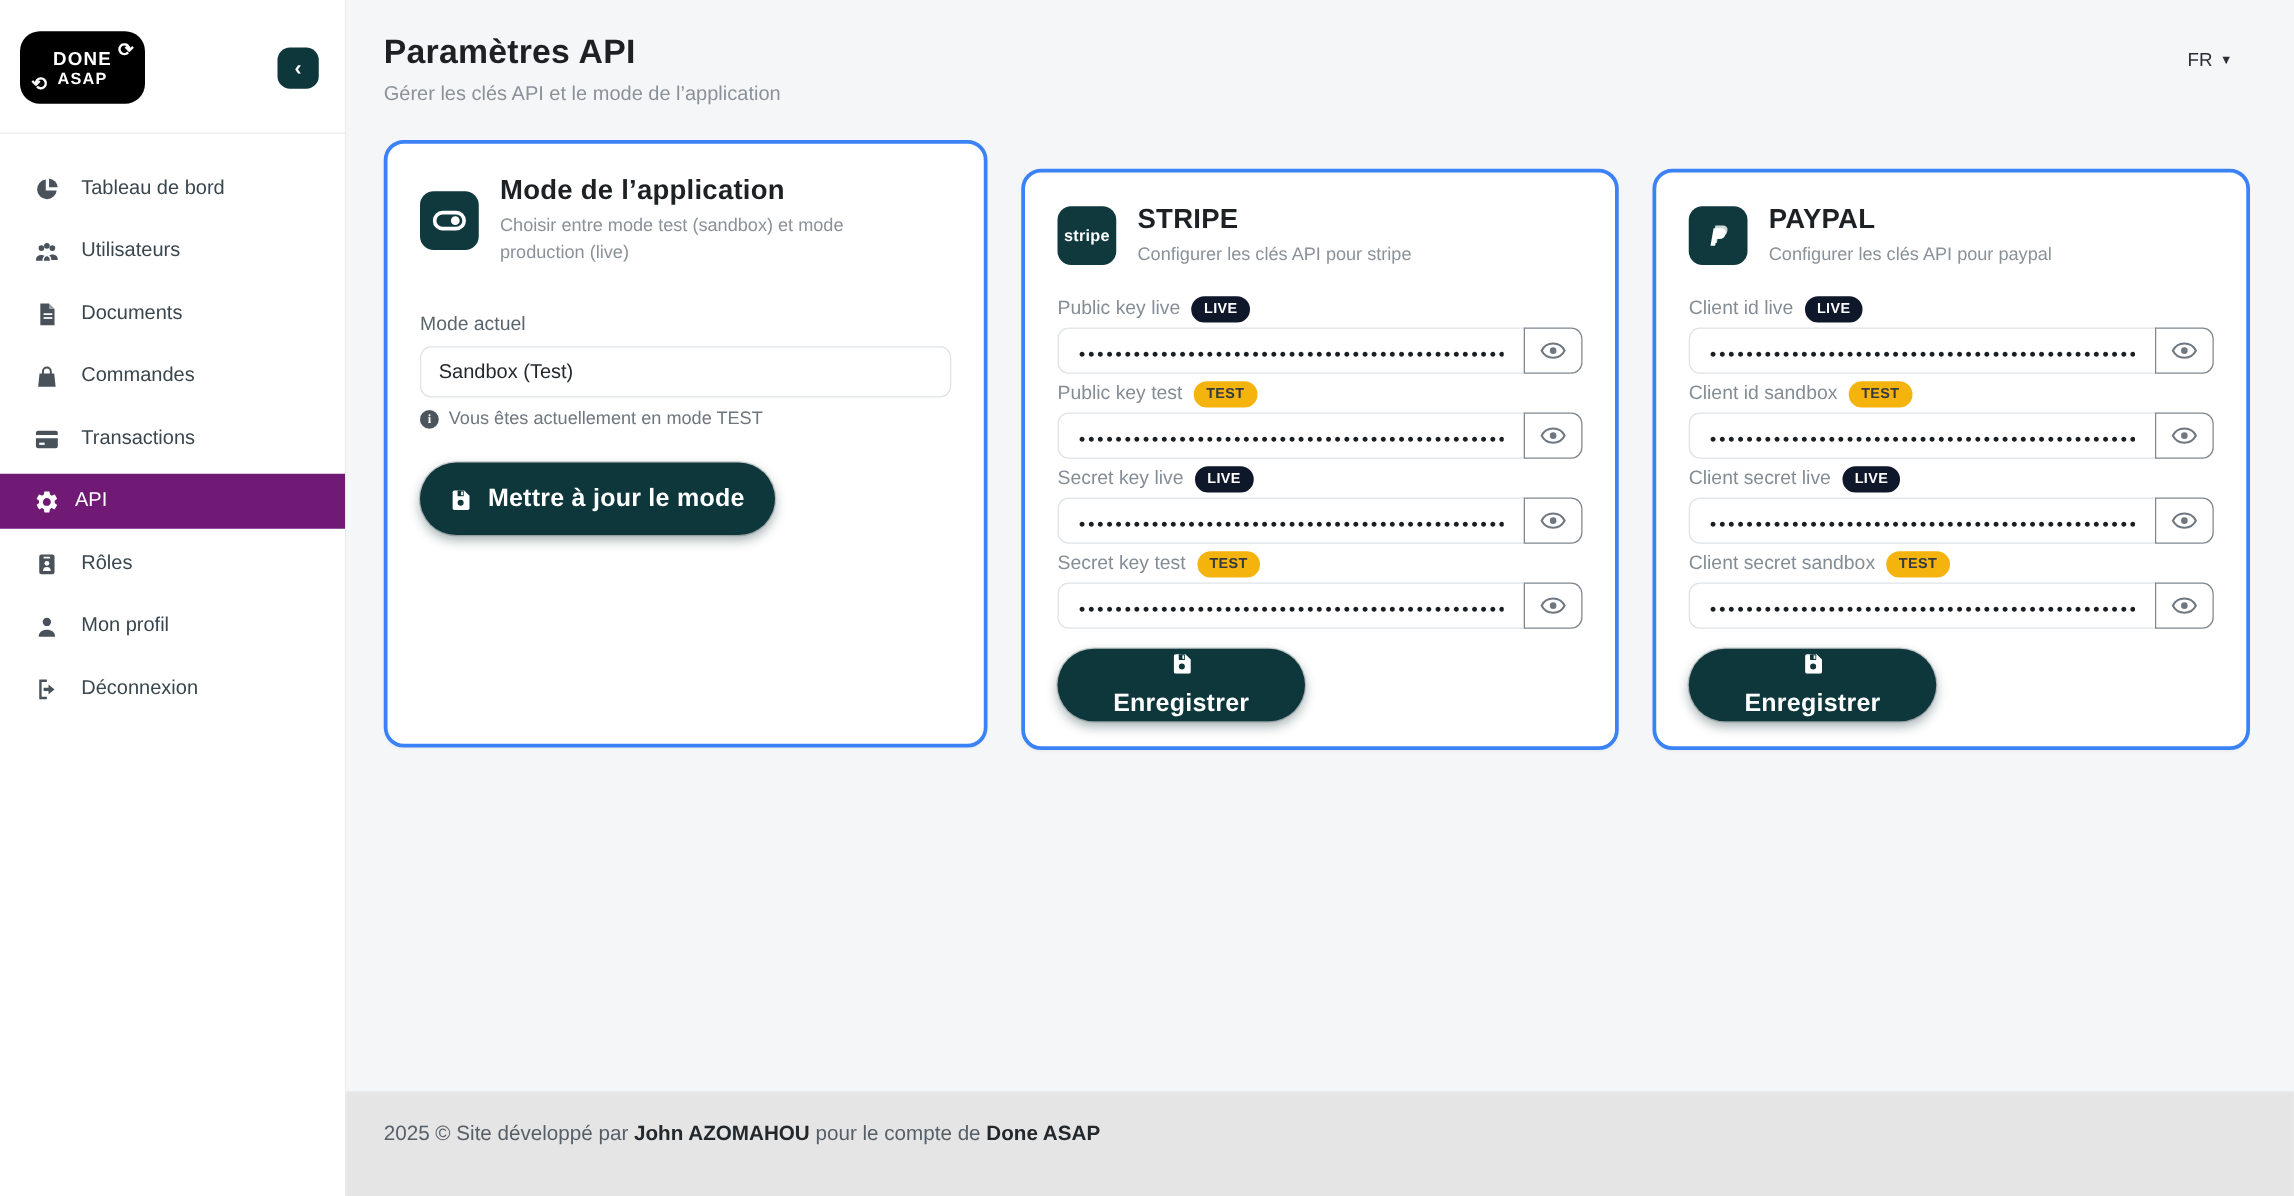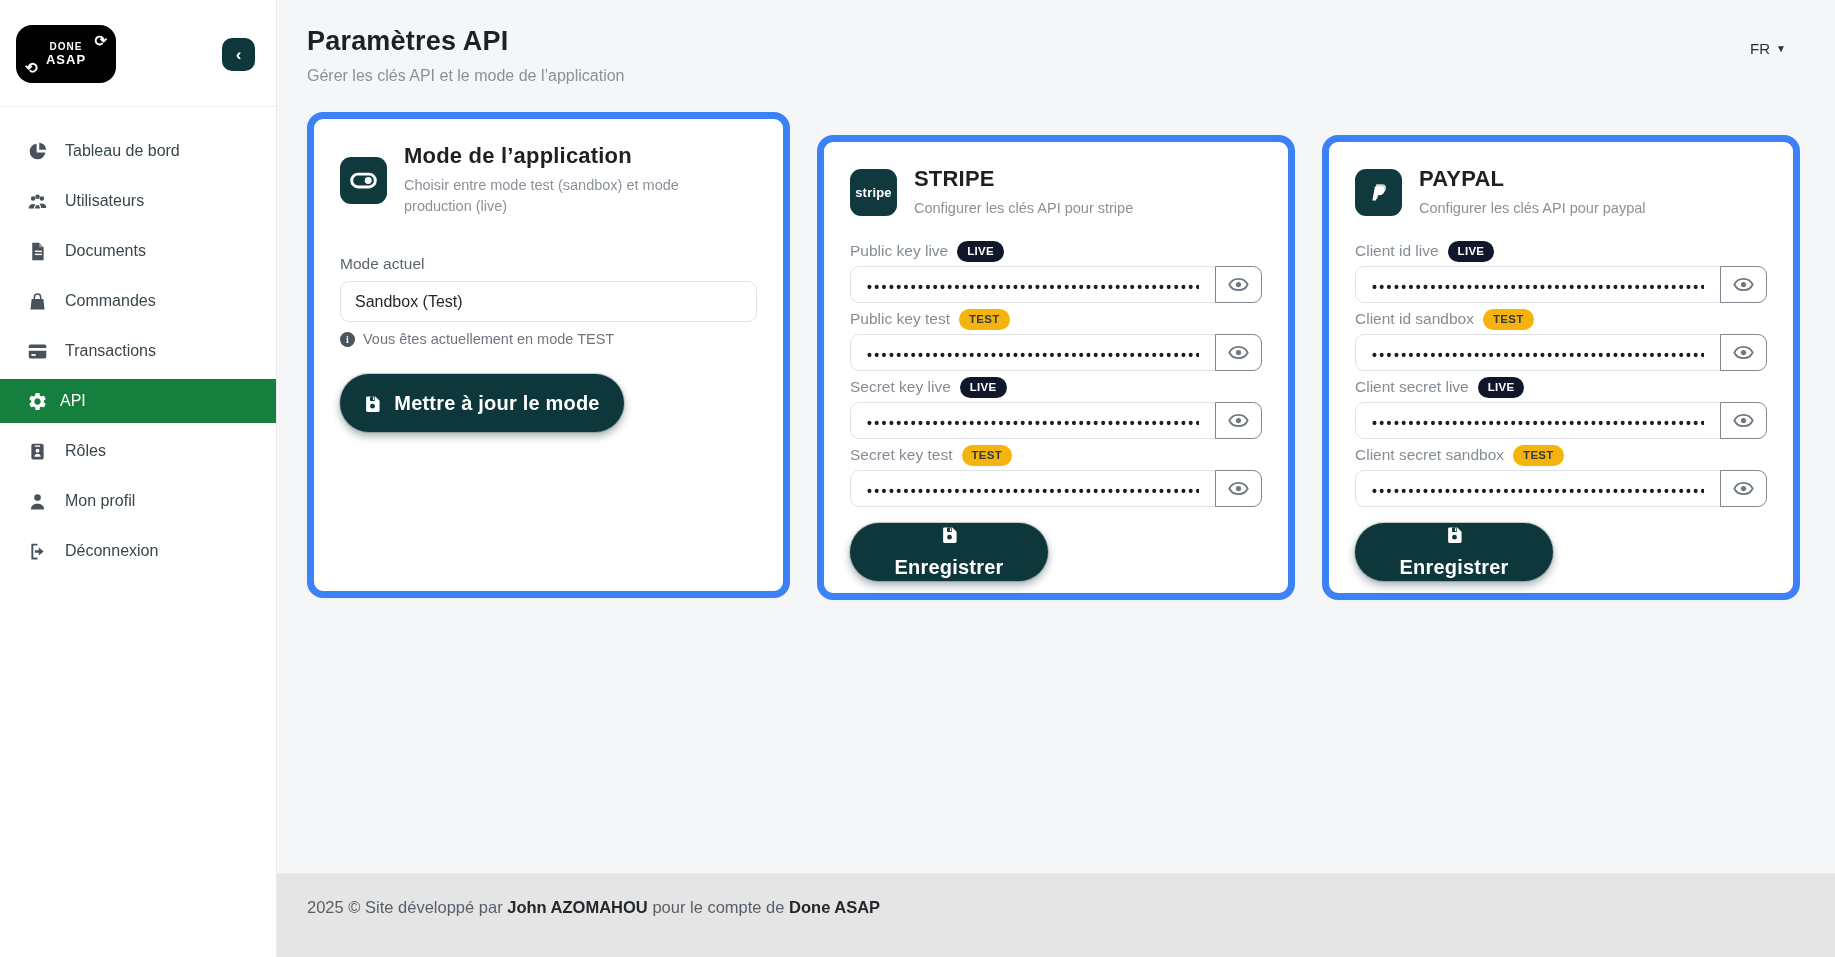--- a/index.html
+++ b/index.html
@@ -3,45 +3,45 @@
 <meta charset="utf-8">
 <style>
   * { margin:0; padding:0; box-sizing:border-box; }
   html,body { width:1835px; height:957px; overflow:hidden; }
   body { font-family:"Liberation Sans", sans-serif; display:flex; background:#f5f6f8; color:#1d2124; }
 
   
   .sidebar { width:277px; flex-shrink:0; background:#fff; border-right:1px solid #e8eaee; display:flex; flex-direction:column; }
   .sidebar-head { height:107px; border-bottom:1px solid #eceef1; position:relative; }
   .logo { position:absolute; left:16px; top:25px; width:100px; height:58px; background:#000; border-radius:16px; display:flex; flex-direction:column; align-items:center; justify-content:center; color:#fff; line-height:1; }
-  .logo .l1 { font-size:10px; font-weight:800; letter-spacing:1px; }
+  .logo .l1 { font-size:15px; font-weight:800; letter-spacing:1px; }
   .logo .l2 { font-size:13px; font-weight:800; letter-spacing:1px; margin-top:1px;text-align:center; }
   .logo .arc { position:absolute; font-size:15px; font-weight:700; }
   .logo .arc.tr { right:9px; top:8px; }
   .logo .arc.bl { left:9px; bottom:8px; }
   .collapse-btn { position:absolute; top:38px; right:21px; width:33px; height:33px; border-radius:10px; background:#0e373b; border:none; color:#fff; font-size:17px; font-weight:700; display:flex; align-items:center; justify-content:center; cursor:pointer; }
   .nav { padding:22px 0 0; list-style:none; }
   .nav li { height:44px; margin-bottom:6px; display:flex; align-items:center; gap:17px; padding:0 27px; font-size:16px; color:#39464d; cursor:pointer; }
   .nav li .ic { width:21px; height:21px; flex-shrink:0; display:flex; align-items:center; justify-content:center; }
   .nav li .ic svg { width:21px; height:21px; fill:#49525a; }
-  .nav li.active { background:#15803d; color:#fff;gap:12px; }
+  .nav li.active { background:#701a75; color:#fff;gap:12px; }
   .nav li.active .ic svg { fill:#fff; }
 
   
   .main { flex:1; display:flex; flex-direction:column; }
   .content { flex:1; padding:26px 44px 0 30px; position:relative; }
   .page-head { display:flex; justify-content:space-between; align-items:flex-start; }
   .page-title { font-size:27px; font-weight:800; letter-spacing:.2px; color:#1d2124; }
   .page-sub { margin-top:10px; font-size:16px; color:#8a9199; }
   .lang-switch { margin-top:14px; margin-right:14px; font-size:15px; color:#2a2f34; cursor:pointer; display:flex; align-items:center; gap:6px; }
   .lang-switch .caret { font-size:10px; color:#2a2f34; }
 
   
   .cards { display:flex; gap:27px; align-items:flex-start; margin-top:27px; }
-  .card { background:#fff; border:7px solid #3b82f6; border-radius:16px; padding:24px 26px; box-shadow:0 1px 2px rgba(20,30,40,.03); }
+  .card { background:#fff; border:3px solid #3b82f6; border-radius:16px; padding:24px 26px; box-shadow:0 1px 2px rgba(20,30,40,.03); }
   .card.mode-card { width:483px; height:486px; }
   .card.key-card { width:478px; height:465px; margin-top:23px; }
   .card-head { display:flex; gap:17px; align-items:center; }
   .tile { width:47px; height:47px; border-radius:11px; background:#10393e; color:#fff; display:flex; align-items:center; justify-content:center; flex-shrink:0; }
   .tile .stripe-word { font-size:13px; font-weight:800; letter-spacing:.2px; }
   .card-title { font-size:22px; font-weight:800; color:#1d2124; letter-spacing:.2px; }
   .card-sub { margin-top:6px; font-size:14.5px; color:#8a9199; line-height:1.45; }
   .mode-card .card-sub { max-width:345px; }
 
   .mode-body { margin-top:38px; }

